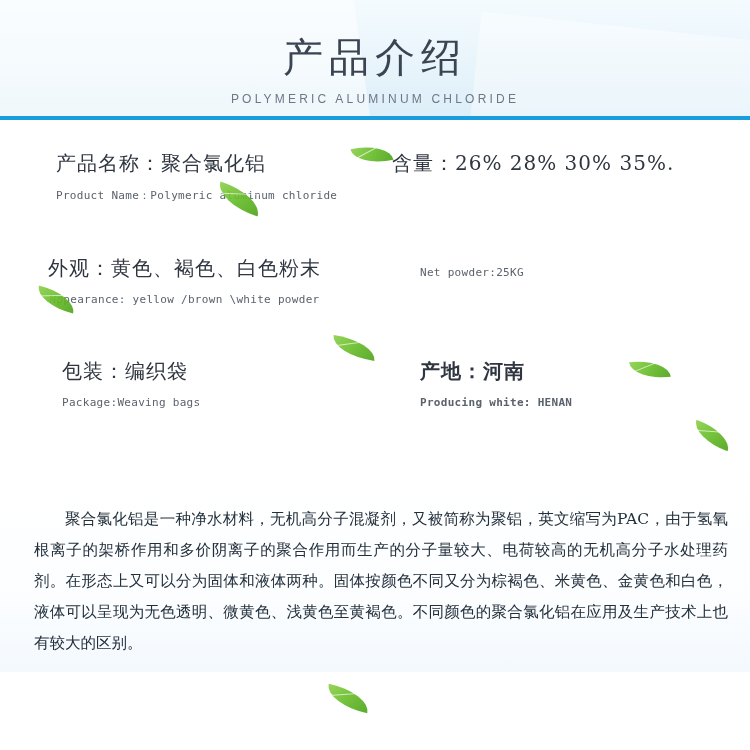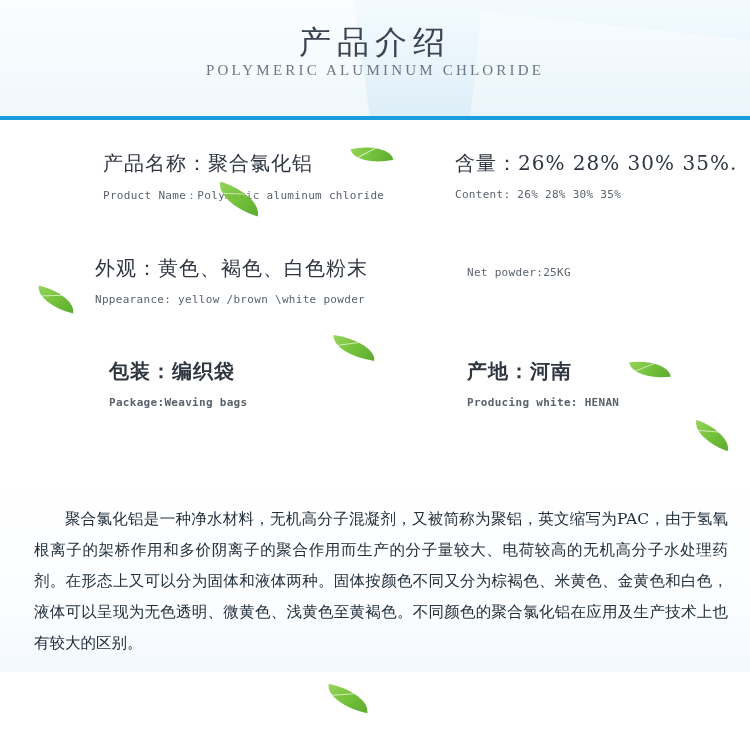--- a/index.html
+++ b/index.html
@@ -55,50 +55,49 @@
     transform: rotate(6deg);
   }
   .header-inner {
     position: relative;
     z-index: 3;
     text-align: center;
     padding-top: 22px;
   }
   .title-cn {
     font-family: "DejaVu Serif", "Liberation Serif", serif;
-    font-size: 32px;
+    font-size: 40px;
     letter-spacing: 6px;
     color: #3b4452;
     font-weight: normal;
-    margin: 0;
+    margin: 10px;
     line-height: 1.25;
   }
   .title-en {
     margin-top: 0;
-    font-family: Liberation Serif, serif;
-    font-size: 15px;
+    font-family: Liberation Sans, sans-serif;
+    font-size: 12px;
     letter-spacing: 3.2px;
     color: #6d7785;
   }
 
   
   .specs {
     position: relative;
     padding: 42px 0 0 0;
     height: 330px;
     box-sizing: border-box;
   }
   .spec-row {
     position: absolute;
     display: flex;
     width: 100%;
   }
   .spec-col {
     box-sizing: border-box;
-    margin-left: 47px;
   }
   .spec-cn {
     font-family: "DejaVu Serif", "Liberation Serif", serif;
     font-size: 20px;
     color: #2f3640;
     letter-spacing: 1px;
     white-space: nowrap;
   }
   .spec-en {
     margin-top: 11px;
@@ -107,23 +106,23 @@
     color: #5a626c;
     letter-spacing: 0.3px;
     white-space: nowrap;
   }
 
   .r1 { top: 30px; }
   .r2 { top: 135px; }
   .r3 { top: 238px; }
 
   .left-a  { position:absolute; left: 56px; }
-  .left-b  { position:absolute; left: 48px; }
-  .left-c  { position:absolute; left: 62px; font-weight: bold; }
-  .right-a { position:absolute; left: 408px; }
+  .left-b  { position:absolute; left: 48px; text-align: center; }
+  .left-c  { position:absolute; left: 62px; }
+  .right-a { position:absolute; left: 392px; }
   .right-b { position:absolute; left: 420px; }
   .right-c { position:absolute; left: 420px; font-weight: bold; }
 
   
   .leaf {
     position: absolute;
     width: 46px;
     height: 22px;
     background: linear-gradient(125deg, #8fd14f 0%, #6cbf2e 45%, #4fa41c 100%);
     border-radius: 0 100% 0 100%;
@@ -195,21 +194,20 @@
     <div class="leaf" style="left:630px; top:240px; width:40px; height:19px; transform: rotate(-6deg);"></div>
     <div class="leaf" style="left:692px; top:306px; width:40px; height:19px; transform: rotate(20deg);"></div>
 
     <div class="spec-row r1">
       <div class="spec-col left-a">
         <div class="spec-cn">产品名称：聚合氯化铝</div>
         <div class="spec-en">Product Name：Polymeric aluminum chloride</div>
       </div>
       <div class="spec-col right-a">
         <div class="spec-cn">含量：26%  28%  30%  35%.</div>
-        <div class="spec-en">Content: 26% 28% 30% 35%</div>
       </div>
     </div>
 
     <div class="spec-row r2">
       <div class="spec-col left-b">
         <div class="spec-cn">外观：黄色、褐色、白色粉末</div>
         <div class="spec-en">Nppearance: yellow /brown \white powder</div>
       </div>
       <div class="spec-col right-b">
         <div class="spec-en">Net powder:25KG</div>

